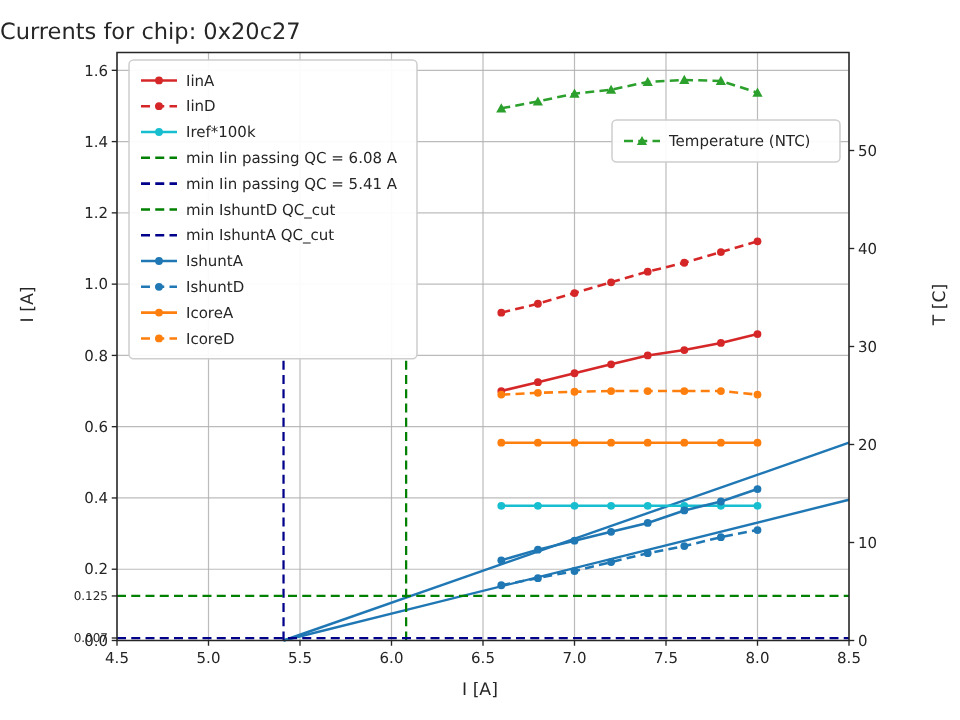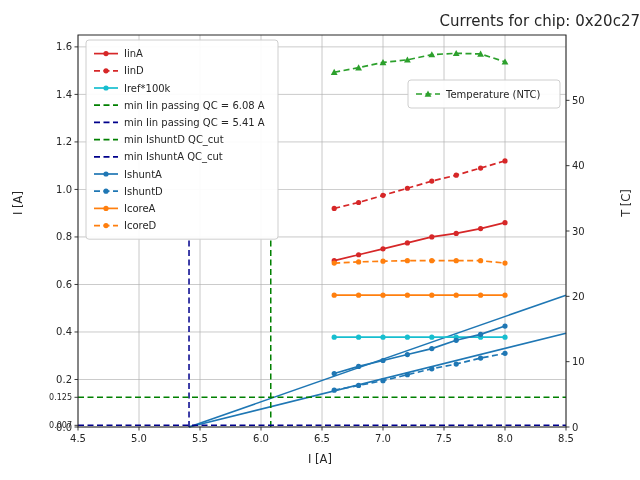--- a/index.html
+++ b/index.html
@@ -1,18 +1,18 @@
 <!DOCTYPE html>
 <html><head>
 <meta charset="utf-8">
 <style>
   html,body{margin:0;padding:0;}
   body{width:640px;height:480px;background:#ffffff;font-family:"DejaVu Sans",sans-serif;}
   #fig{position:relative;width:640px;height:480px;overflow:hidden;}
-  #title{position:absolute;left:0;top:12px;width:640px;text-align:right;font-size:15px;color:#262626;}
+  #title{position:absolute;left:0;top:12px;width:640px;text-align:left;font-size:15px;color:#262626;}
   .axlabel{position:absolute;font-size:11.5px;color:#262626;}
   #xlabel{left:0;top:452px;width:640px;text-align:center;}
   .rot{transform-origin:center center;}
 </style>
 </head>
 <body>
 
 <div id="fig">
   <div id="title">Currents for chip: 0x20c27</div>
 

